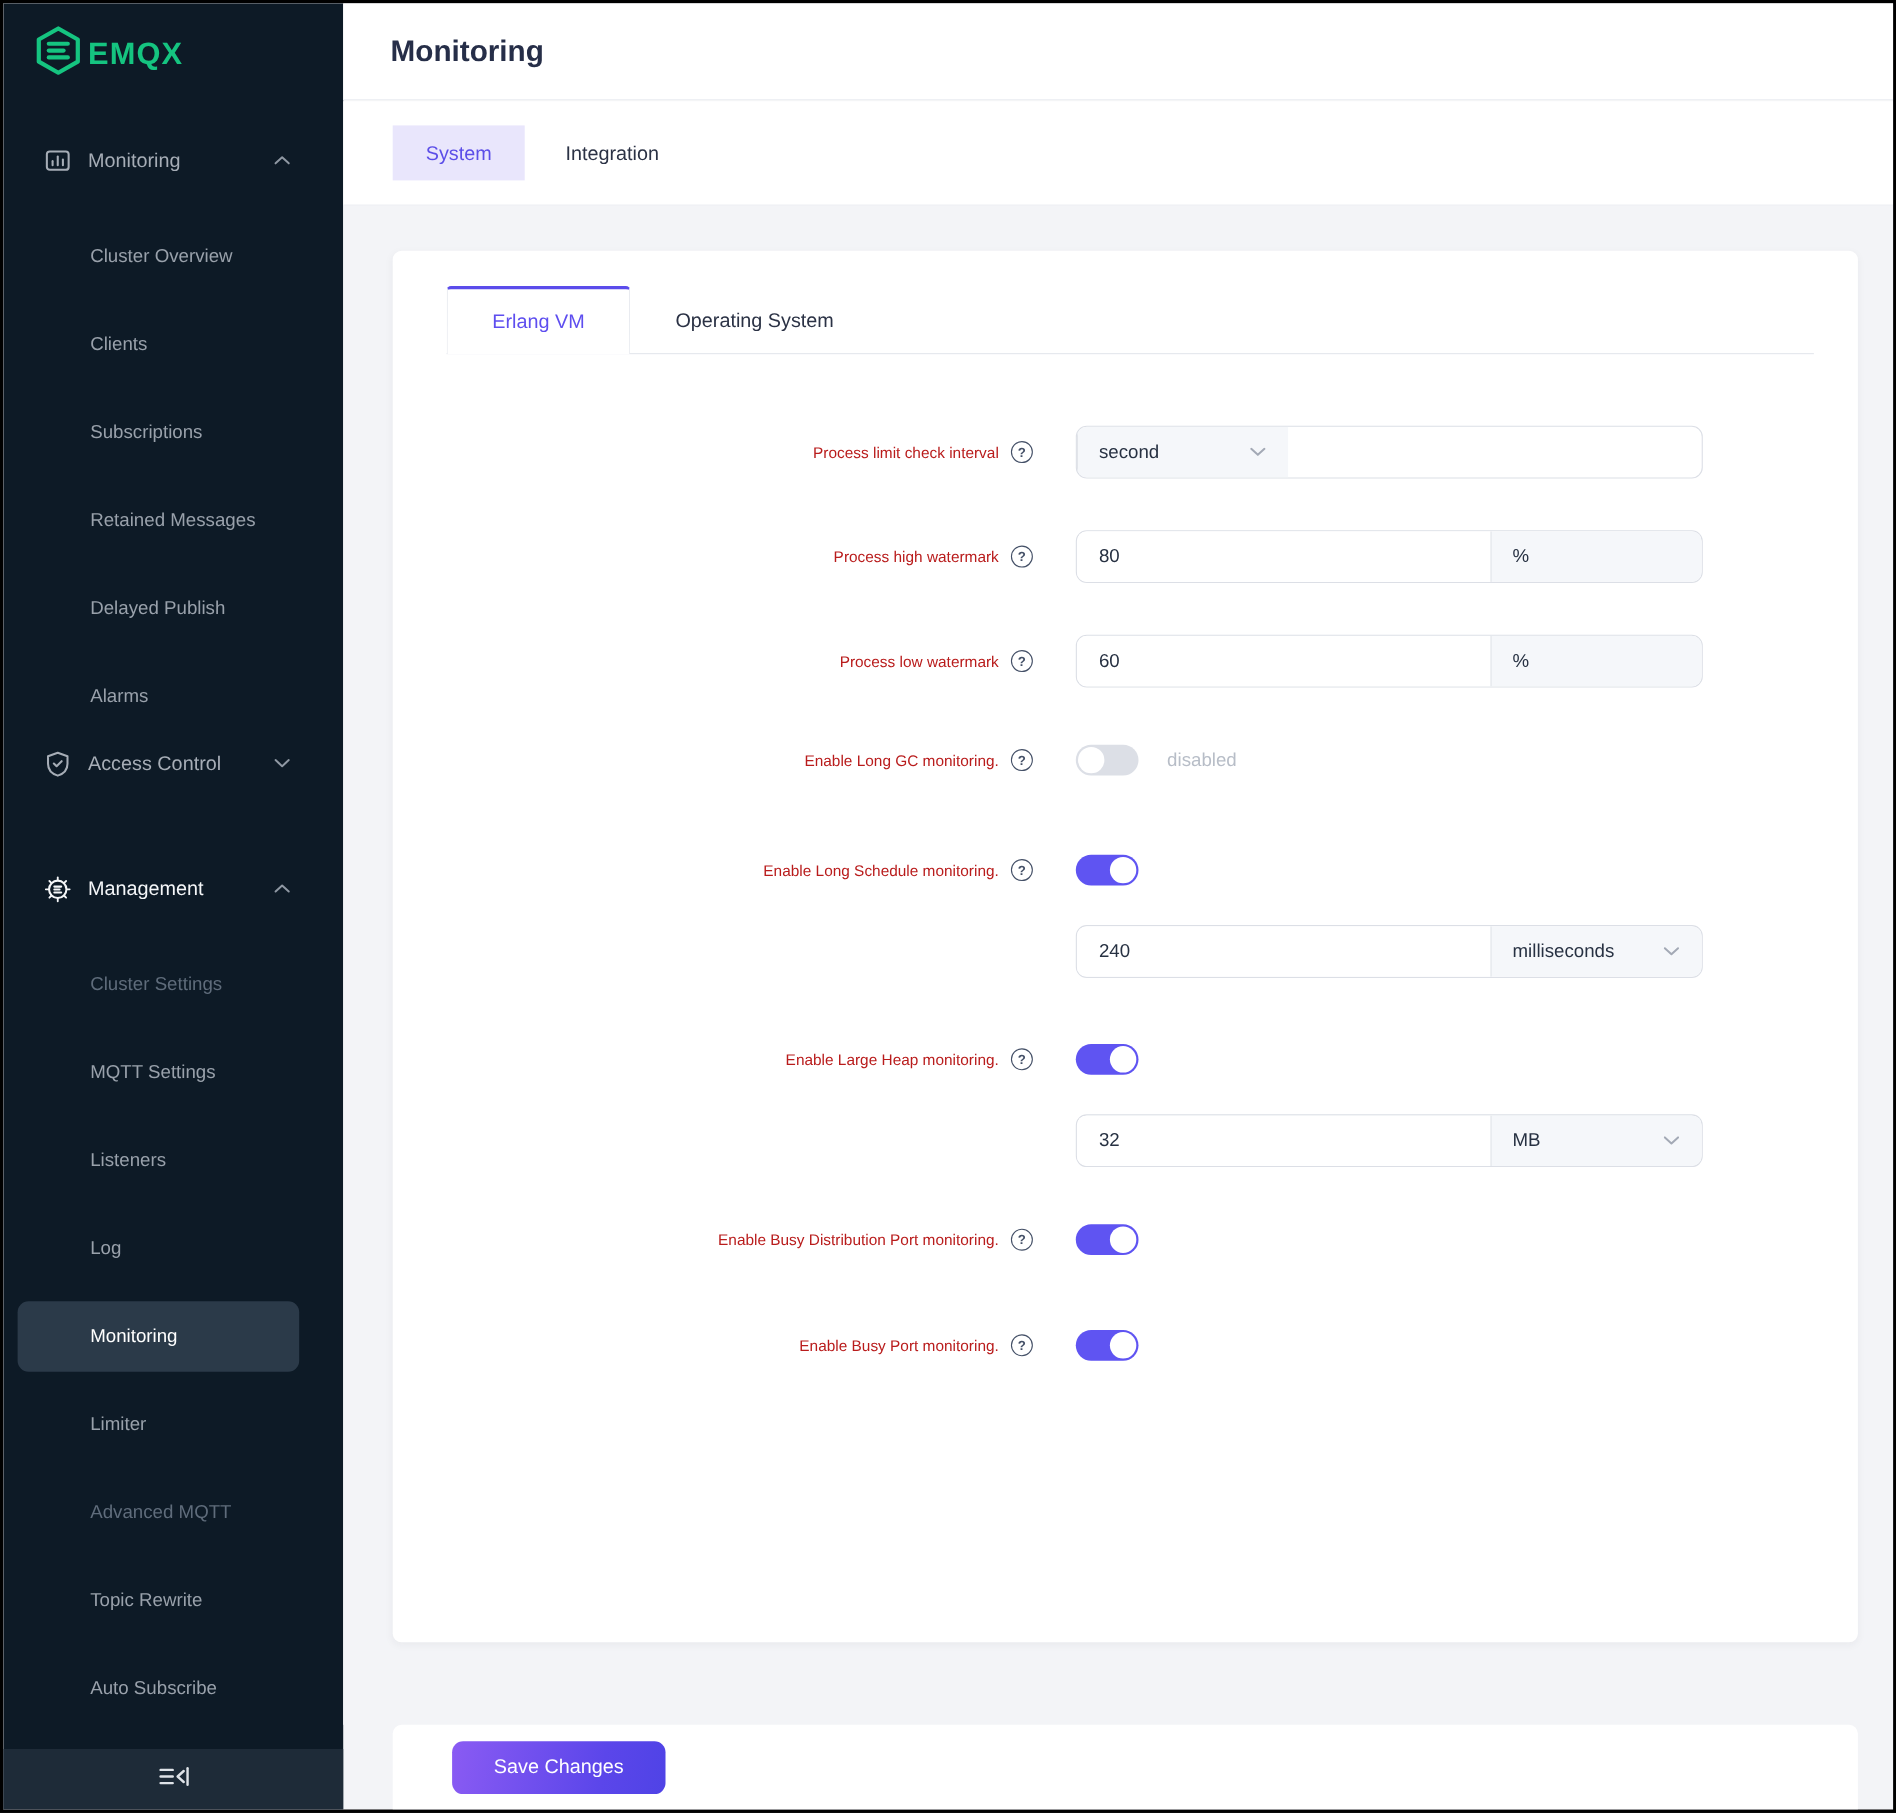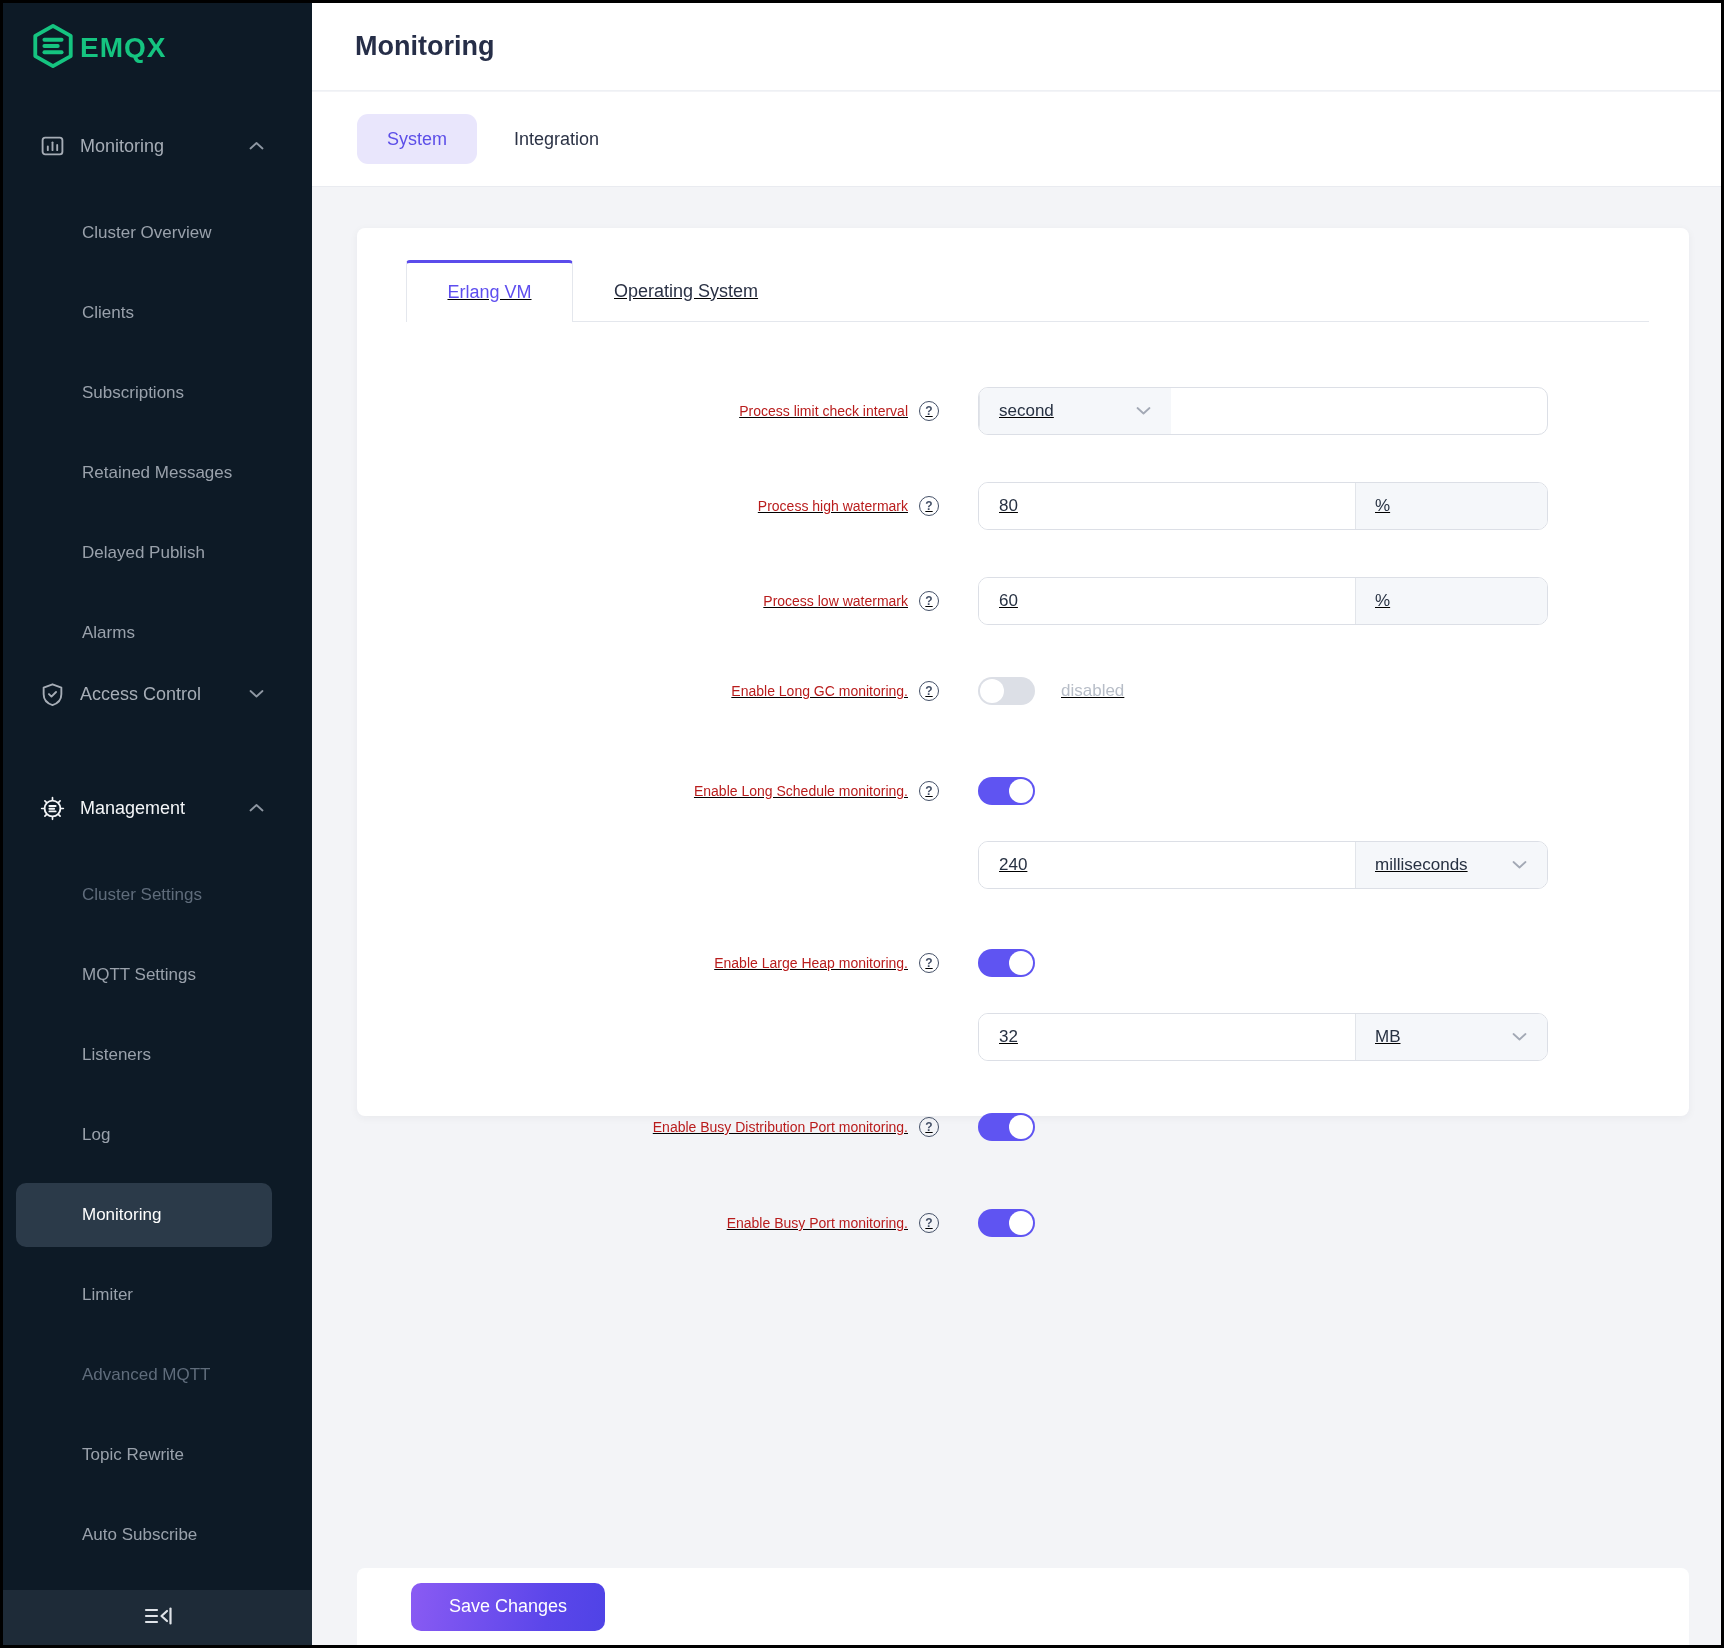--- a/index.html
+++ b/index.html
@@ -19,26 +19,26 @@
   .nav-sub { padding-left:79px; font-size:17px; color:#99a1ab; }
   .nav-sub.muted { color:#5f6c7b; }
   .nav-sub-active { position:absolute; left:13px; width:256px; height:64px; background:#2b3a49; border-radius:10px; display:flex; align-items:center; padding-left:66px; font-size:17px; color:#ffffff; cursor:pointer; }
   .sidebar-footer { position:absolute; left:0; right:0; bottom:0; height:55px; background:#1e2b38; display:flex; align-items:center; justify-content:center; cursor:pointer; }
 
   
   .main { position:absolute; left:309px; top:0; right:0; bottom:0; }
   .topbar { position:absolute; left:0; top:0; right:0; height:88px; background:#fff; border-bottom:1px solid #eef0f4; display:flex; align-items:center; }
   .topbar h1 { margin-left:43px; font-size:27px; font-weight:700; color:#262e48; }
   .page-tabs { position:absolute; left:0; top:89px; right:0; height:95px; background:#fff; border-bottom:1px solid #e9ebf0; display:flex; align-items:center; }
-  .pill-tab { height:50px; padding:0 30px; display:flex; align-items:center; font-size:18px; color:#2b3245; border-radius:11px; cursor:pointer; }
+  .pill-tab { height:50px; padding:0 30px; display:flex; align-items:center; font-size:18px; color:#2b3245; border-radius:0; cursor:pointer; }
   .pill-tab.active { background:#e9e6fc; color:#5c4ee8; margin-left:45px; }
   .pill-tab:not(.active) { margin-left:7px; }
 
   .content { position:absolute; left:0; top:184px; right:0; bottom:77px; background:#f3f4f7; }
-  .card { position:absolute; left:45px; top:41px; width:1332px; height:888px; background:#fff; border-radius:8px; box-shadow:0 2px 8px rgba(31,45,61,.05);text-decoration:underline; }
+  .card { position:absolute; left:45px; top:41px; width:1332px; height:1265px; background:#fff; border-radius:8px; box-shadow:0 2px 8px rgba(31,45,61,.05); }
 
   .card-tabs { display:flex; margin:32px 40px 0 49px; border-bottom:1px solid #e4e7ed; height:62px; }
   .card-tab { height:62px; display:flex; align-items:center; justify-content:center; font-size:18px; cursor:pointer; }
   .card-tab.active { width:167px; color:#5e4eef; background:#fff; border-top:3px solid #5b4ceb; border-left:1px solid #e4e7ed; border-right:1px solid #e4e7ed; border-radius:4px 4px 0 0; margin-bottom:-1px; }
   .card-tab:not(.active) { padding:0 41px; color:#2b3245; }
 
   
   .form { padding-top:65px; }
   .row { display:flex; align-items:center; }
   .form .row:nth-child(1){margin-bottom:47px}

